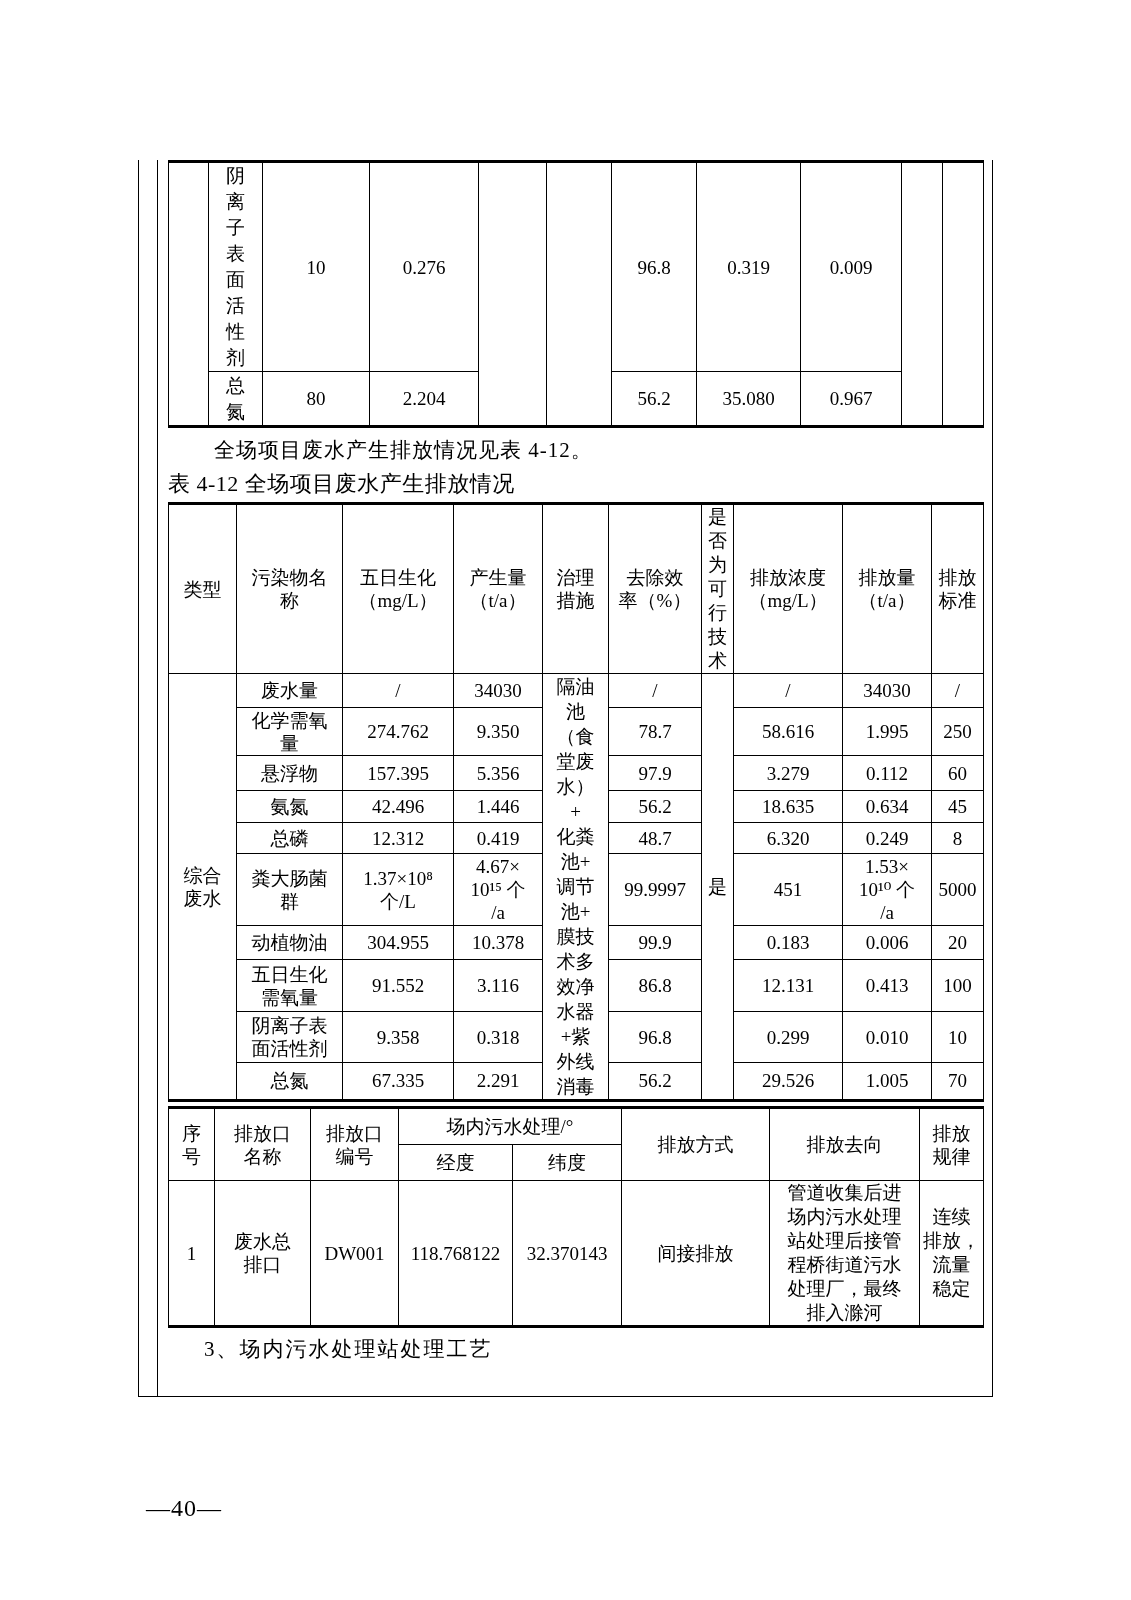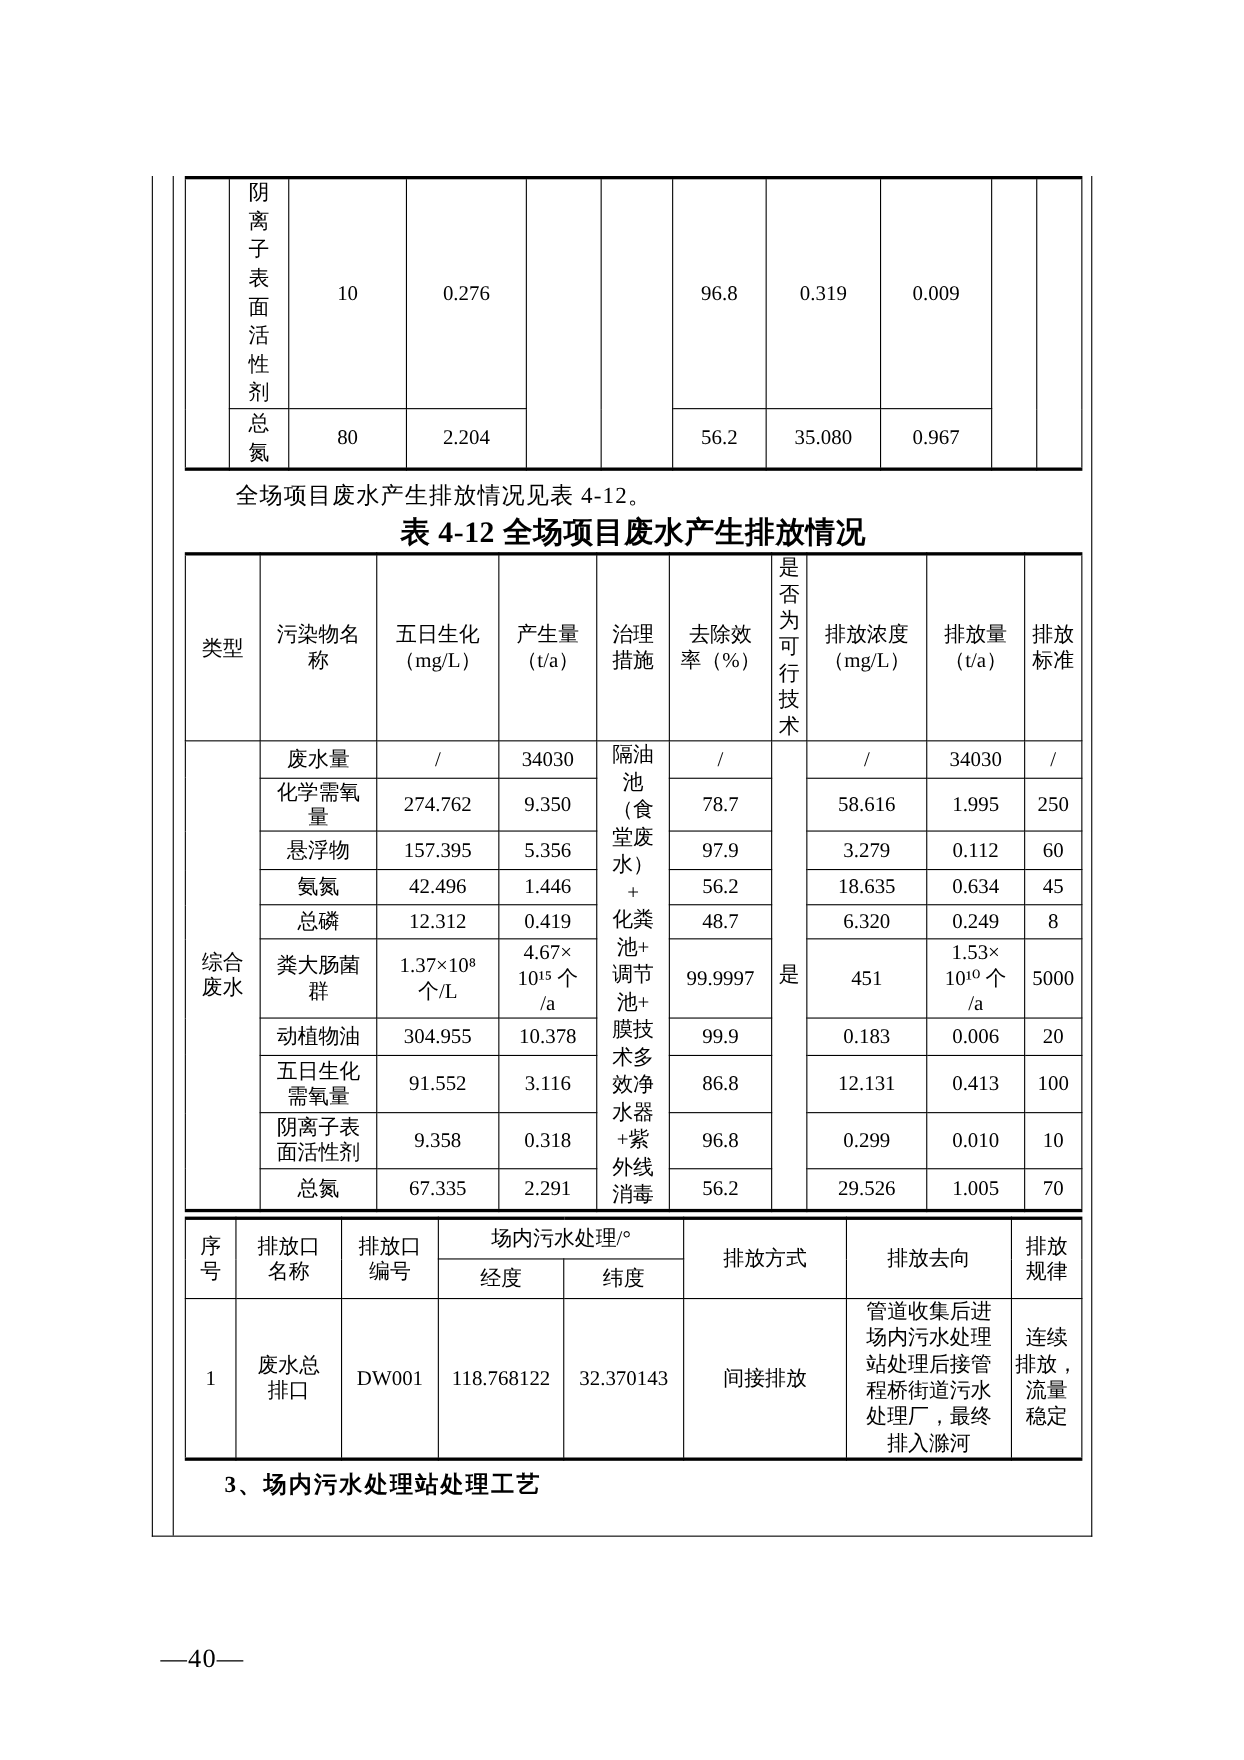--- a/index.html
+++ b/index.html
@@ -28,25 +28,25 @@
   .t-prev td.vlabel{line-height:26px;}
   .t12 td.feasible-col{line-height:24px;padding:0;}
   .t12 td.treat{line-height:25px;padding:0 10px;}
   .t13 td.dest{line-height:24px;padding:0 12px;}
   .t13 td.pattern{line-height:24px;font-family:Liberation Serif, serif;}
   .intro{
     margin:8px 0 0 0;font-size:21px;line-height:28px;
     text-indent:46px;letter-spacing:1px;
   }
   .tbl-title{
-    margin-top:5px;font-size:27px;font-weight:bold;
-    text-align:center;line-height:30px;letter-spacing:0.5px;
+    margin-top:5px;font-size:22px;font-weight:normal;
+    line-height:30px;letter-spacing:0.5px;
   }
   .section-heading{
-    margin:7px 0 0 36px;font-size:21px;font-weight:bold;letter-spacing:2px;
+    margin:7px 0 0 36px;font-size:21px;font-weight:normal;letter-spacing:2px;
   }
   .page-number{
     position:absolute;left:146px;top:1495px;
     font-size:24px;letter-spacing:1px;
   }
 </style>
 </head>
 <body>
 
 <div class="frame">

